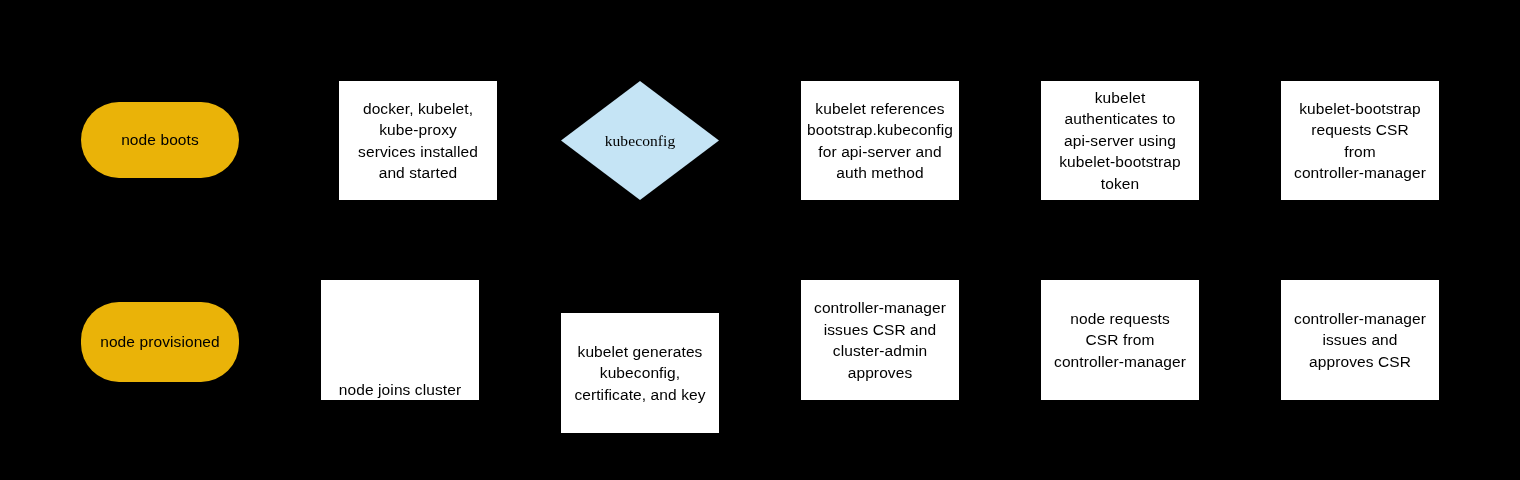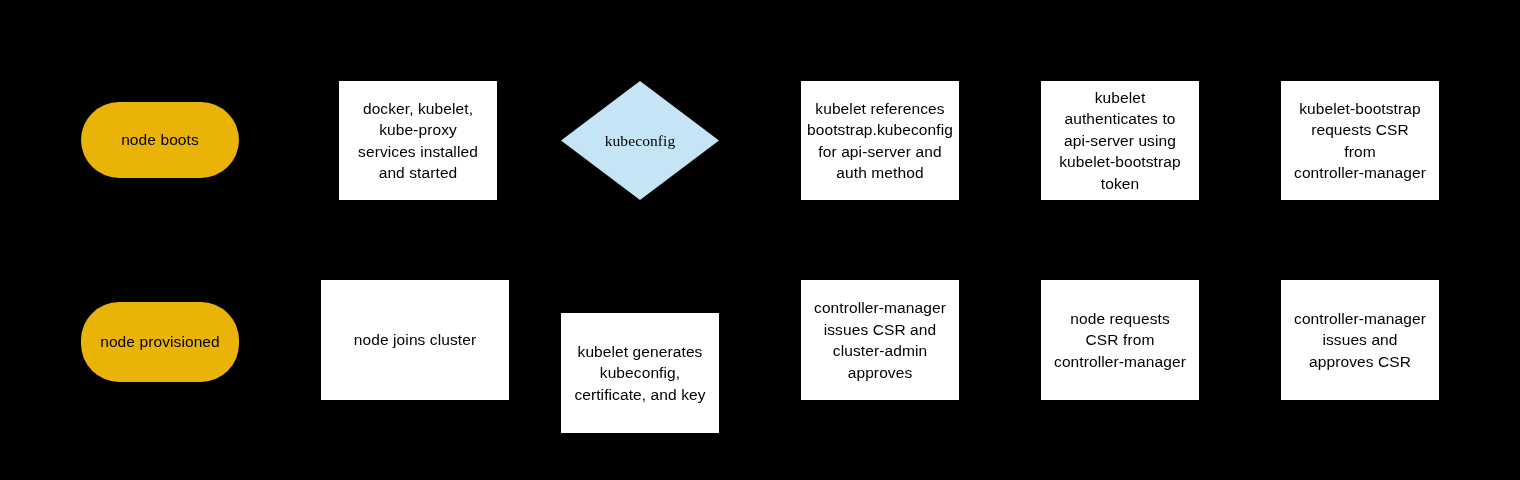--- a/index.html
+++ b/index.html
@@ -108,21 +108,21 @@
     <span class="label">kubelet-bootstrap
 requests CSR
 from
 controller-manager</span>
   </div>
 
   <div class="node pill" style="left:81px;top:302px;width:158px;height:80px;">
     <span class="label">node provisioned</span>
   </div>
 
-  <div class="node rect" style="left:321px;top:280px;width:188px;height:120px;">
+  <div class="node rect" style="left:321px;top:280px;width:158px;height:120px;align-items:flex-end;">
     <span class="label">node joins cluster</span>
   </div>
 
   <div class="node rect overflow-label" style="left:561px;top:280px;width:158px;height:120px;margin-top:33px;">
     <span class="label">kubelet generates
 kubeconfig,
 certificate, and key</span>
   </div>
 
   <div class="node rect overflow-label" style="left:801px;top:280px;width:158px;height:120px;">

